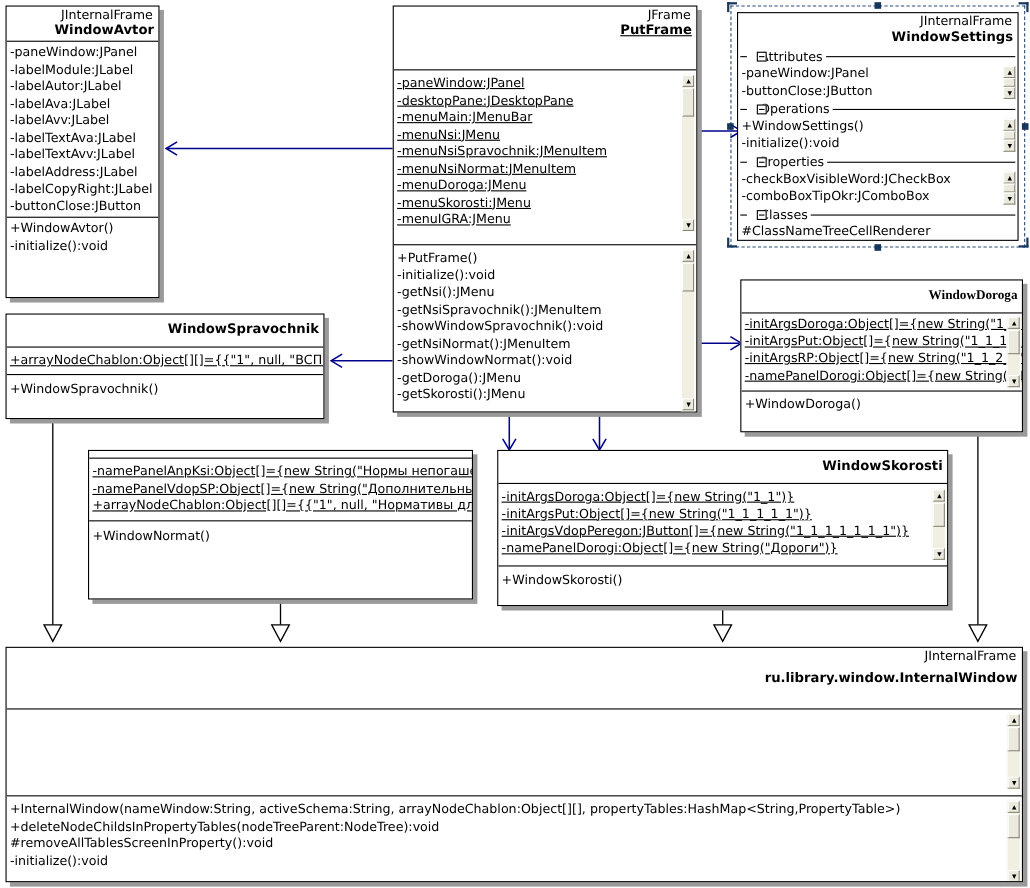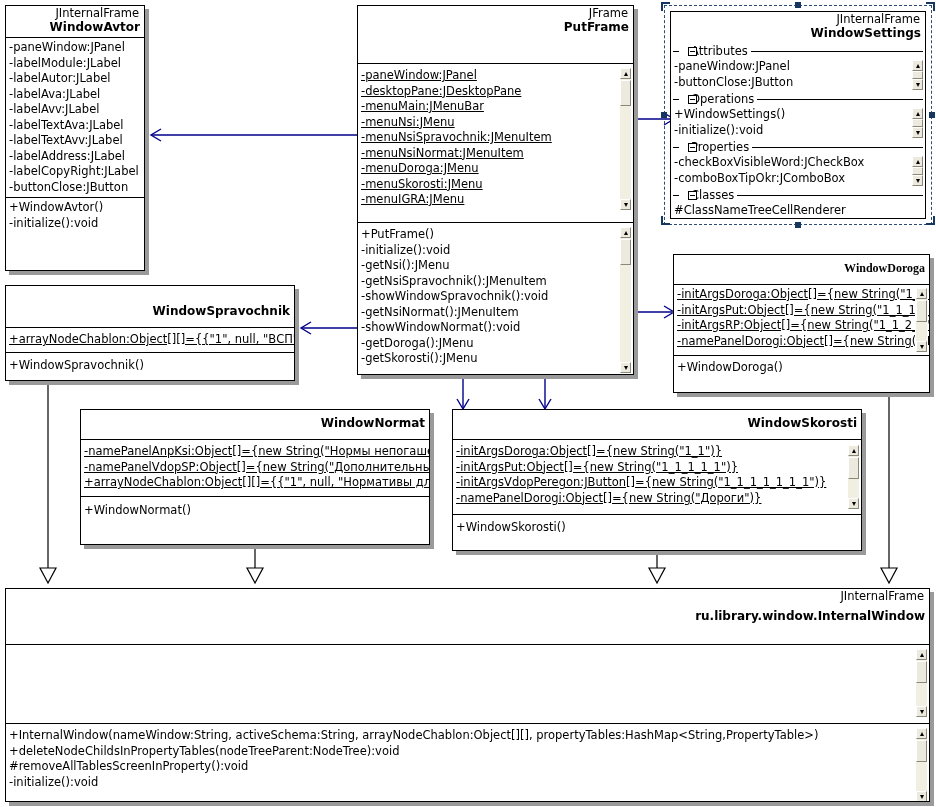--- a/index.html
+++ b/index.html
@@ -137,21 +137,21 @@
     <div class="sep"></div>
     <div class="cmp">
       <div class="rows">
         <div class="row">+WindowAvtor()</div>
         <div class="row">-initialize():void</div>
       </div>
     </div>
   </div>
 
   <div class="uml" style="left:357px;top:5px;width:277px;height:370px;">
-    <div class="hdr" style="height:52px;">
+    <div class="hdr" style="height:52px;text-decoration:underline;">
       <div class="stereo">JFrame</div>
       <div class="cname">PutFrame</div>
     </div>
     <div class="sep"></div>
 
     <div class="cmp" style="height:158px;">
       <div class="rows" style="padding-top:4px;">
         <div class="row u">-paneWindow:JPanel</div>
         <div class="row u">-desktopPane:JDesktopPane</div>
         <div class="row u">-menuMain:JMenuBar</div>
@@ -323,40 +323,37 @@
     <div class="sep"></div>
     <div class="cmp">
       <div class="rows" style="padding-top:4px;">
         <div class="row">+WindowDoroga()</div>
       </div>
     </div>
   </div>
 
   <div class="uml" style="left:5px;top:285px;width:290px;height:96px;">
     <div class="hdr">
-      <div class="cname notop" style="margin-top:16px;">WindowSpravochnik</div>
+      <div class="cname notop" style="margin-top:4px;">WindowSpravochnik</div>
     </div>
     <div class="sep" style="margin-top:6px;"></div>
     <div class="cmp" style="height:24px;">
       <div class="rows" style="padding-top:4px;">
         <div class="row u">+arrayNodeChablon:Object[][]={{"1", null, "ВСП", null}}</div>
       </div>
     </div>
     <div class="sep"></div>
     <div class="cmp">
       <div class="rows" style="padding-top:5px;">
         <div class="row">+WindowSpravochnik()</div>
       </div>
     </div>
   </div>
 
   <div class="uml" style="left:80px;top:409px;width:350px;height:136px;">
-    <div class="hdr">
-      <div class="cname notop" style="margin-top:4px;">WindowNormat</div>
-    </div>
     <div class="sep" style="margin-top:6px;"></div>
     <div class="cmp" style="height:56px;">
       <div class="rows" style="padding-top:4px;">
         <div class="row u">-namePanelAnpKsi:Object[]={new String("Нормы непогашенного ускорения")}</div>
         <div class="row u">-namePanelVdopSP:Object[]={new String("Дополнительные нормативы")}</div>
         <div class="row u">+arrayNodeChablon:Object[][]={{"1", null, "Нормативы для пути", null}}</div>
       </div>
     </div>
     <div class="sep"></div>
     <div class="cmp">

